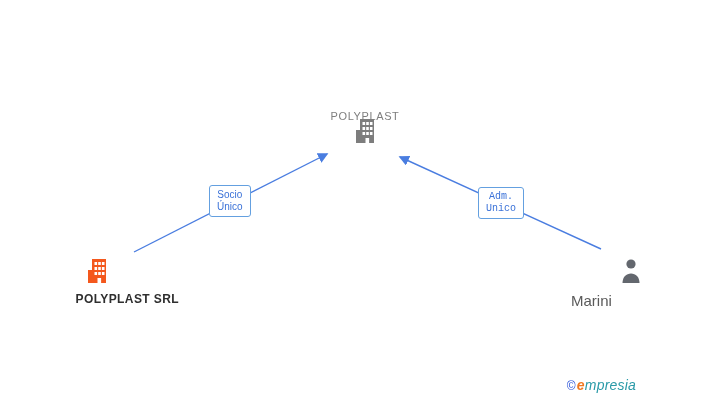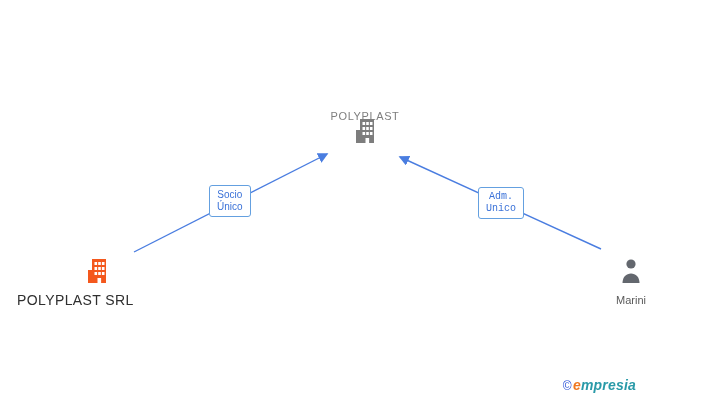--- a/index.html
+++ b/index.html
@@ -18,30 +18,29 @@
     color: #7e7e7e;
     font-size: 11px;
     letter-spacing: 0.6px;
     line-height: 16px;
     white-space: pre;
   }
   .node { text-align: center; cursor: pointer; }
   .node .icon-wrap { display: inline-block; }
 
   .company-label {
-    text-align: left;
+    text-align: right;
     color: #2f2f2f;
-    font-weight: normal;
-    font-size: 14px;
+    font-weight: bold;
+    font-size: 12px;
     letter-spacing: 0.4px;
   }
   .person-label {
-    text-align: center;
     color: #5a5a5a;
-    font-size: 11px;
+    font-size: 15px;
     line-height: 15px;
   }
 
   .edge-label {
     background: #ffffff;
     border: 1px solid #64a0e0;
     border-radius: 3px;
     color: #3b72d8;
     font-size: 10px;
     line-height: 12px;
@@ -57,21 +56,21 @@
     right: 12px;
     bottom: 7px;
     font-size: 14px;
     font-style: italic;
     letter-spacing: 0.2px;
     cursor: pointer;
     user-select: none;
   }
   .watermark .copy { color: #2a52d8; font-style: normal; font-size: 12px; margin-right: 1px; }
   .watermark .brand-first { color: #f07820; font-weight: bold; }
-  .watermark .brand-rest { color: #2a9aa8; font-weight: bold; }
+  .watermark .brand-rest { color: #2a9aa8; font-weight: normal; }
 </style>
 </head>
 <body>
 
 <div class="canvas">
 
   <svg class="edges-svg" width="728" height="400" viewBox="0 0 728 400">
     <defs>
       <marker id="arrowhead" viewBox="0 0 10 10" refX="8.5" refY="5" markerWidth="7.5" markerHeight="7.5" orient="auto">
         <path d="M0,0 L10,5 L0,10 z" fill="#4a7de0"></path>

